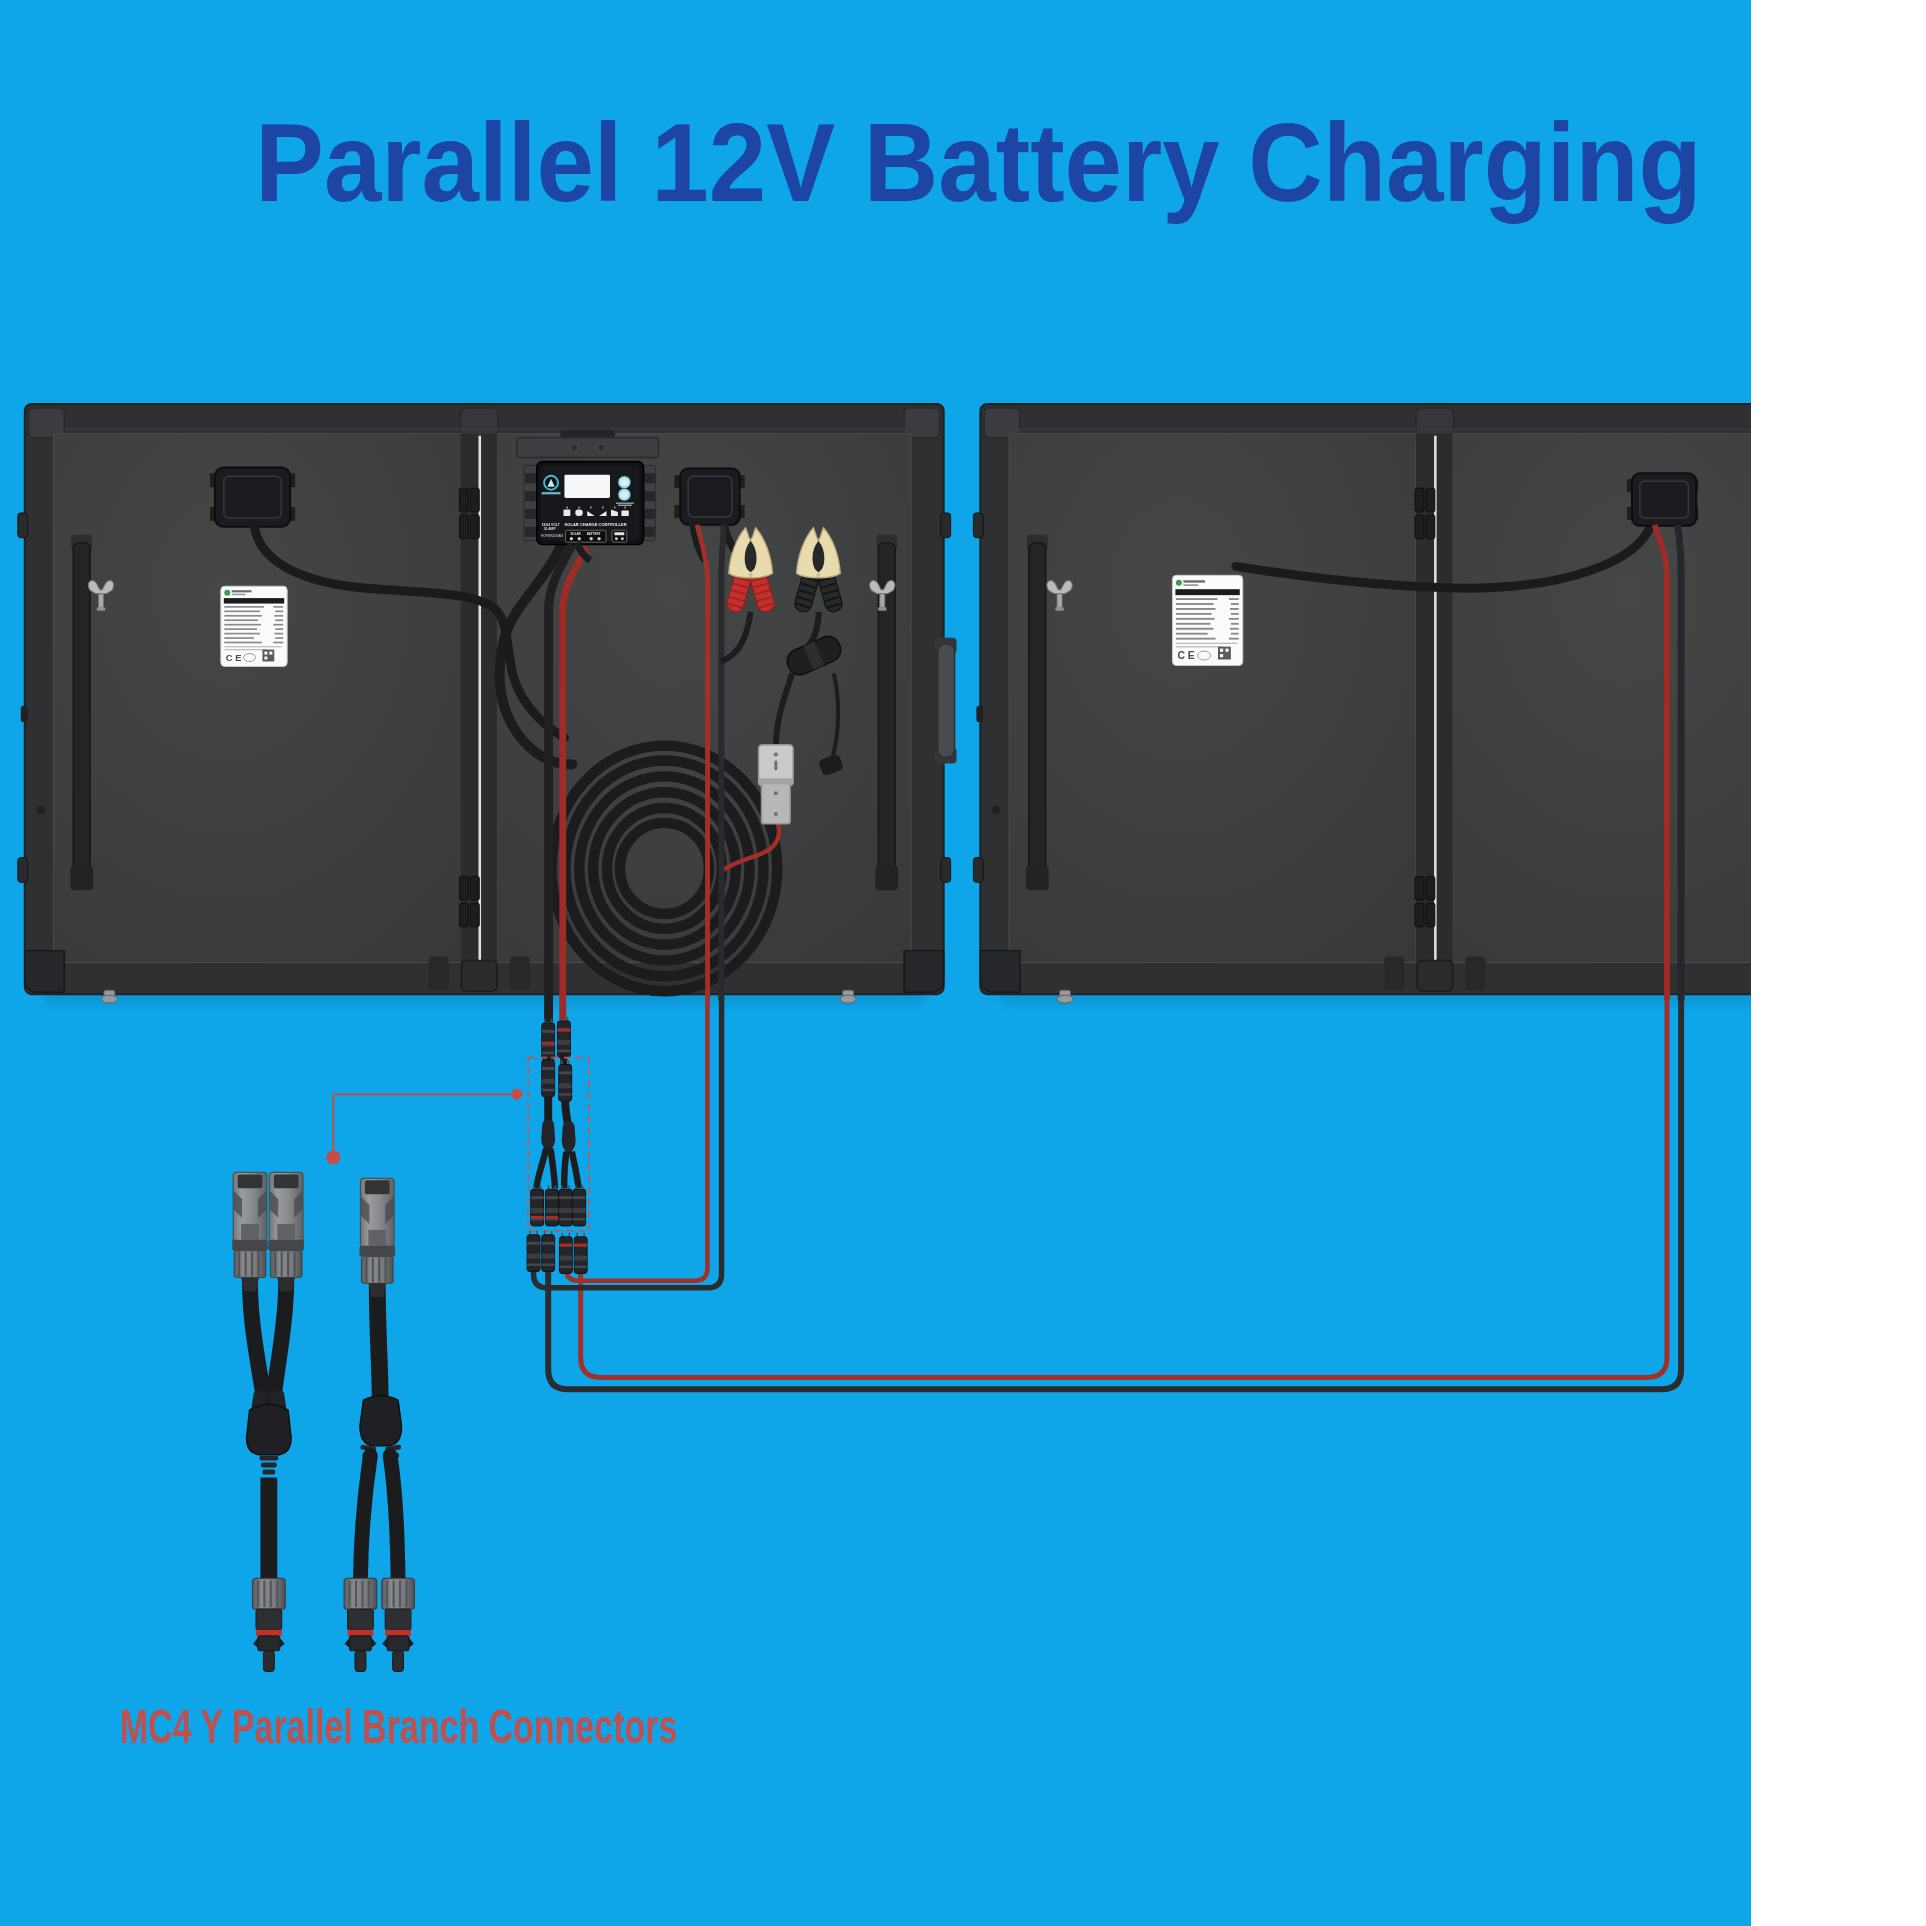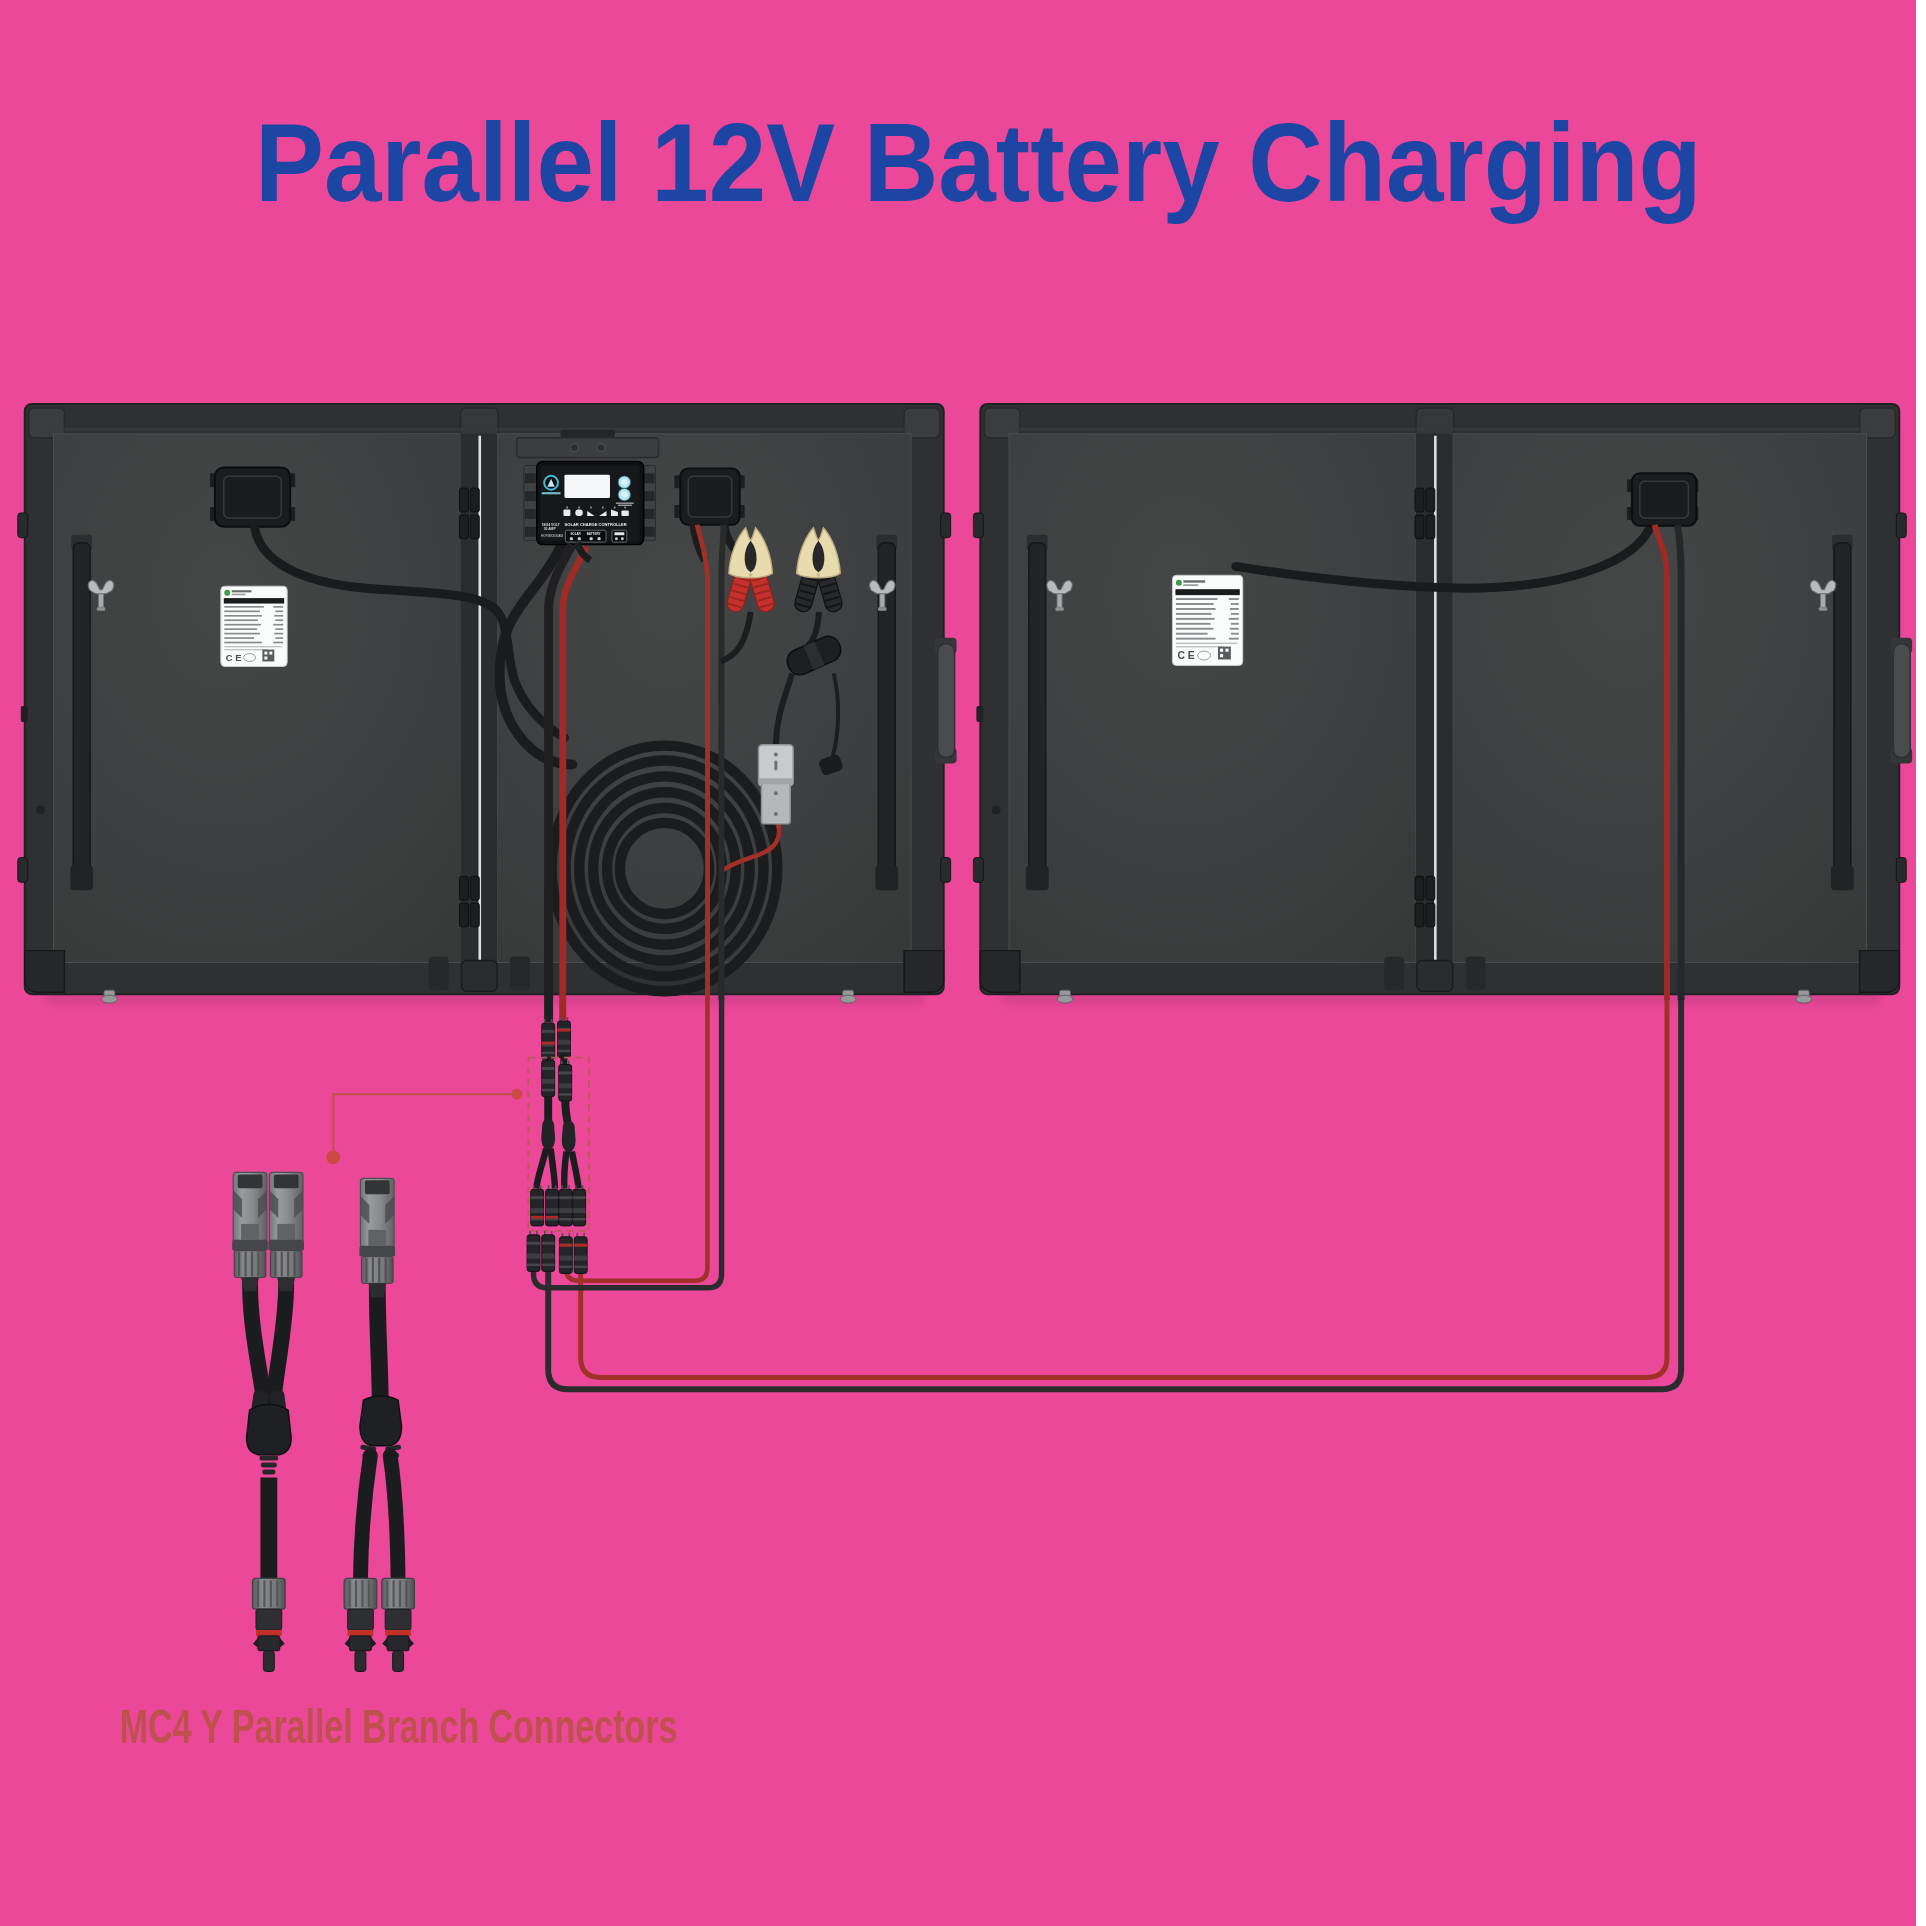--- a/index.html
+++ b/index.html
@@ -1,16 +1,16 @@
 <!DOCTYPE html>
 <html><head>
 <meta charset="utf-8">
 <style>
   html,body{margin:0;padding:0;background:#ffffff;}
-  #stage{position:relative;width:1916px;height:1927px;background:#ec4899;overflow:hidden;
+  #stage{position:relative;width:1751px;height:1927px;background:#0ea5e9;overflow:hidden;
          font-family:"Liberation Sans", sans-serif;}
   svg{display:block}
 </style>
 </head>
 <body>
 <div id="stage">
 <svg width="1927" height="1927" viewBox="0 0 1946 1946" xmlns="http://www.w3.org/2000/svg">
 <defs>
   <radialGradient id="faceG" cx="42%" cy="30%" r="90%">
     <stop offset="0" stop-color="#454646"></stop>

